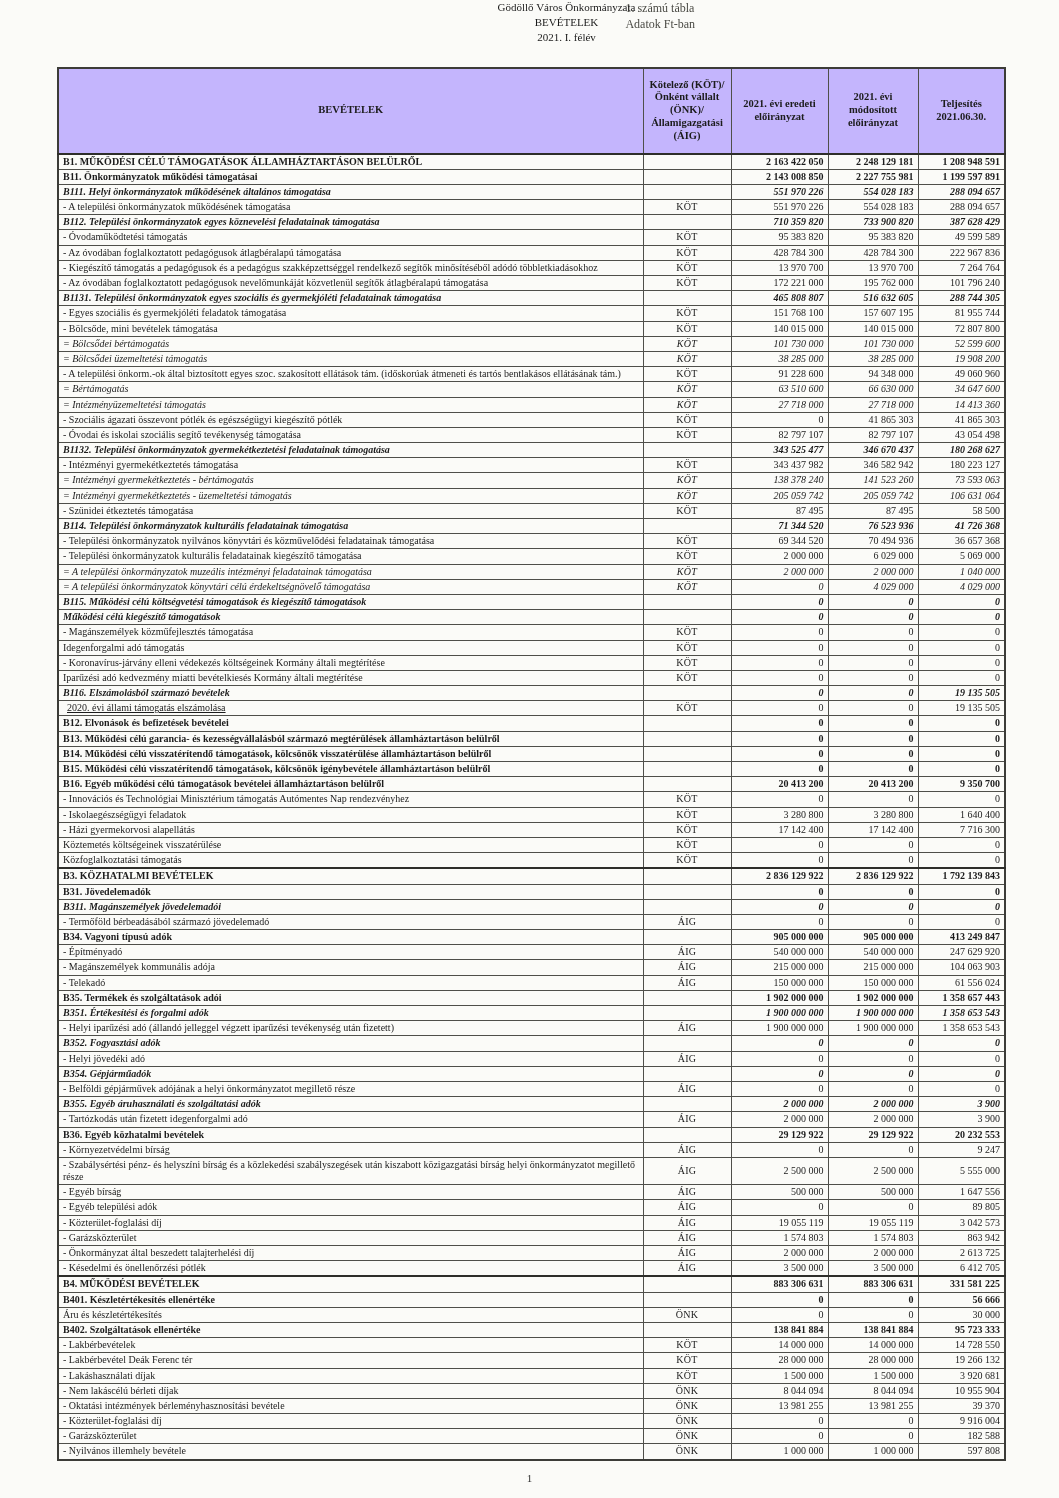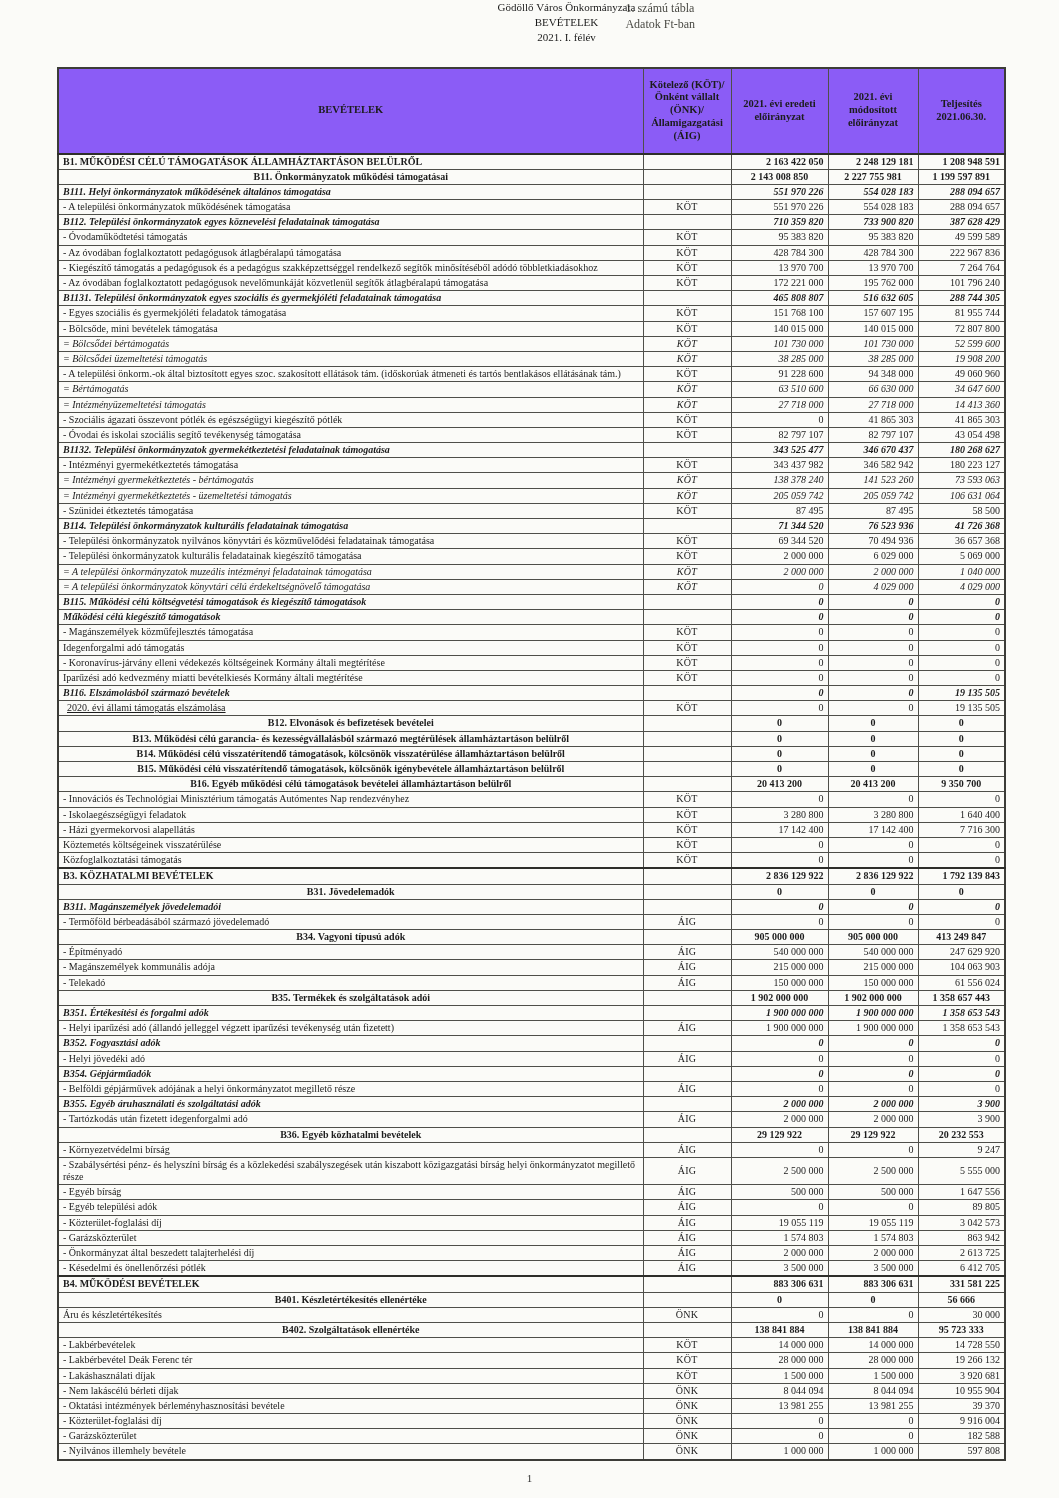--- a/index.html
+++ b/index.html
@@ -53,36 +53,36 @@
     vertical-align:middle;
     overflow:hidden;
   }
   table.budget{border:2px solid #3c3c38;}
   thead th{
     font-weight:bold;
     text-align:center;
     white-space:pre-line;
     font-size:10.5px;
     height:82px;
-    background:#8b5cf6;
+    background:#c4b5fd;
     border-bottom:1.5px solid #3c3c38;
   }
   thead th.h-name{vertical-align:middle;}
   td.c-label{text-align:left;}
   td.c-cat{text-align:center;letter-spacing:.3px;}
   td.c-num{text-align:right;font-variant-numeric:tabular-nums;white-space:nowrap;}
   .ind0{padding-left:3px;margin-left:8px;}
   .ind1{padding-left:13px;}
   .ind2{padding-left:23px;}
   .ind3{padding-left:33px;}
   .ind4{padding-left:47px;}
   tr.row-s1 td{font-weight:bold;}
   tr.row-s1{border-top:2px solid #2e2e2a;}
   tr.row-s1 td{border-top:2px solid #2e2e2a;}
-  tr.row-s2 td{font-weight:bold;text-align:center;}
+  tr.row-s2 td{font-weight:bold;}
   tr.row-s3 td{font-weight:bold;font-style:italic;}
   tr.row-sub td{font-style:italic;}
   tr.row-itu td.c-label{text-decoration:underline;padding-left:8px;}
   .page-number{
     position:absolute;
     left:0;right:0;
     bottom:14px;
     text-align:center;
     font-size:11px;
     color:#333;

